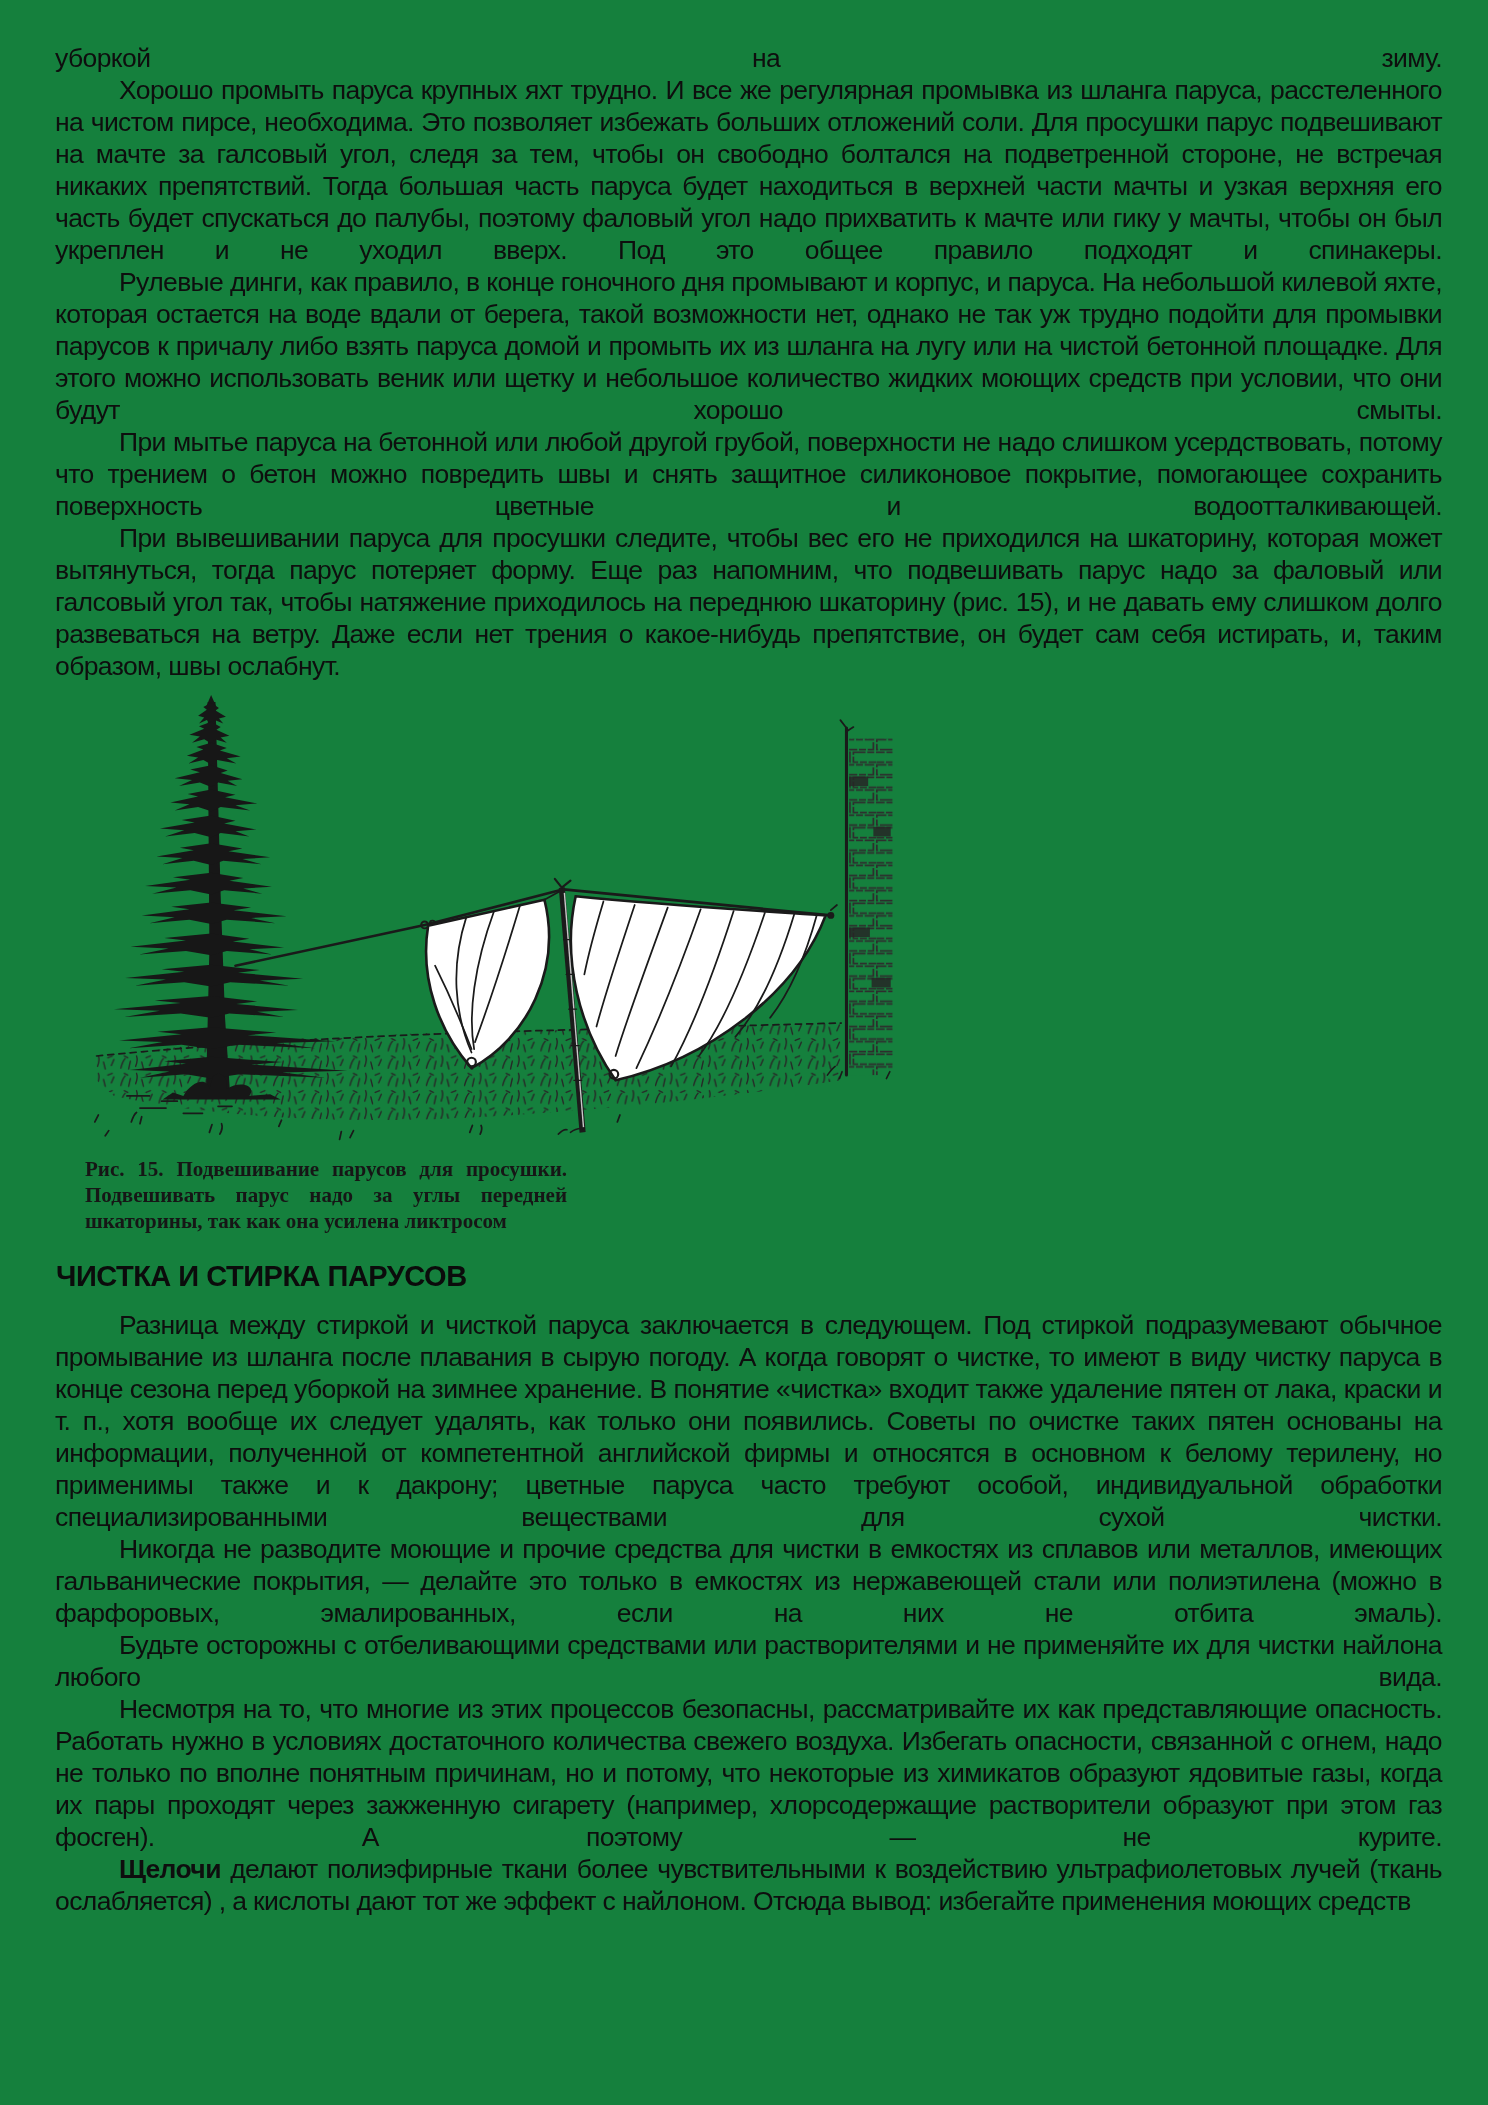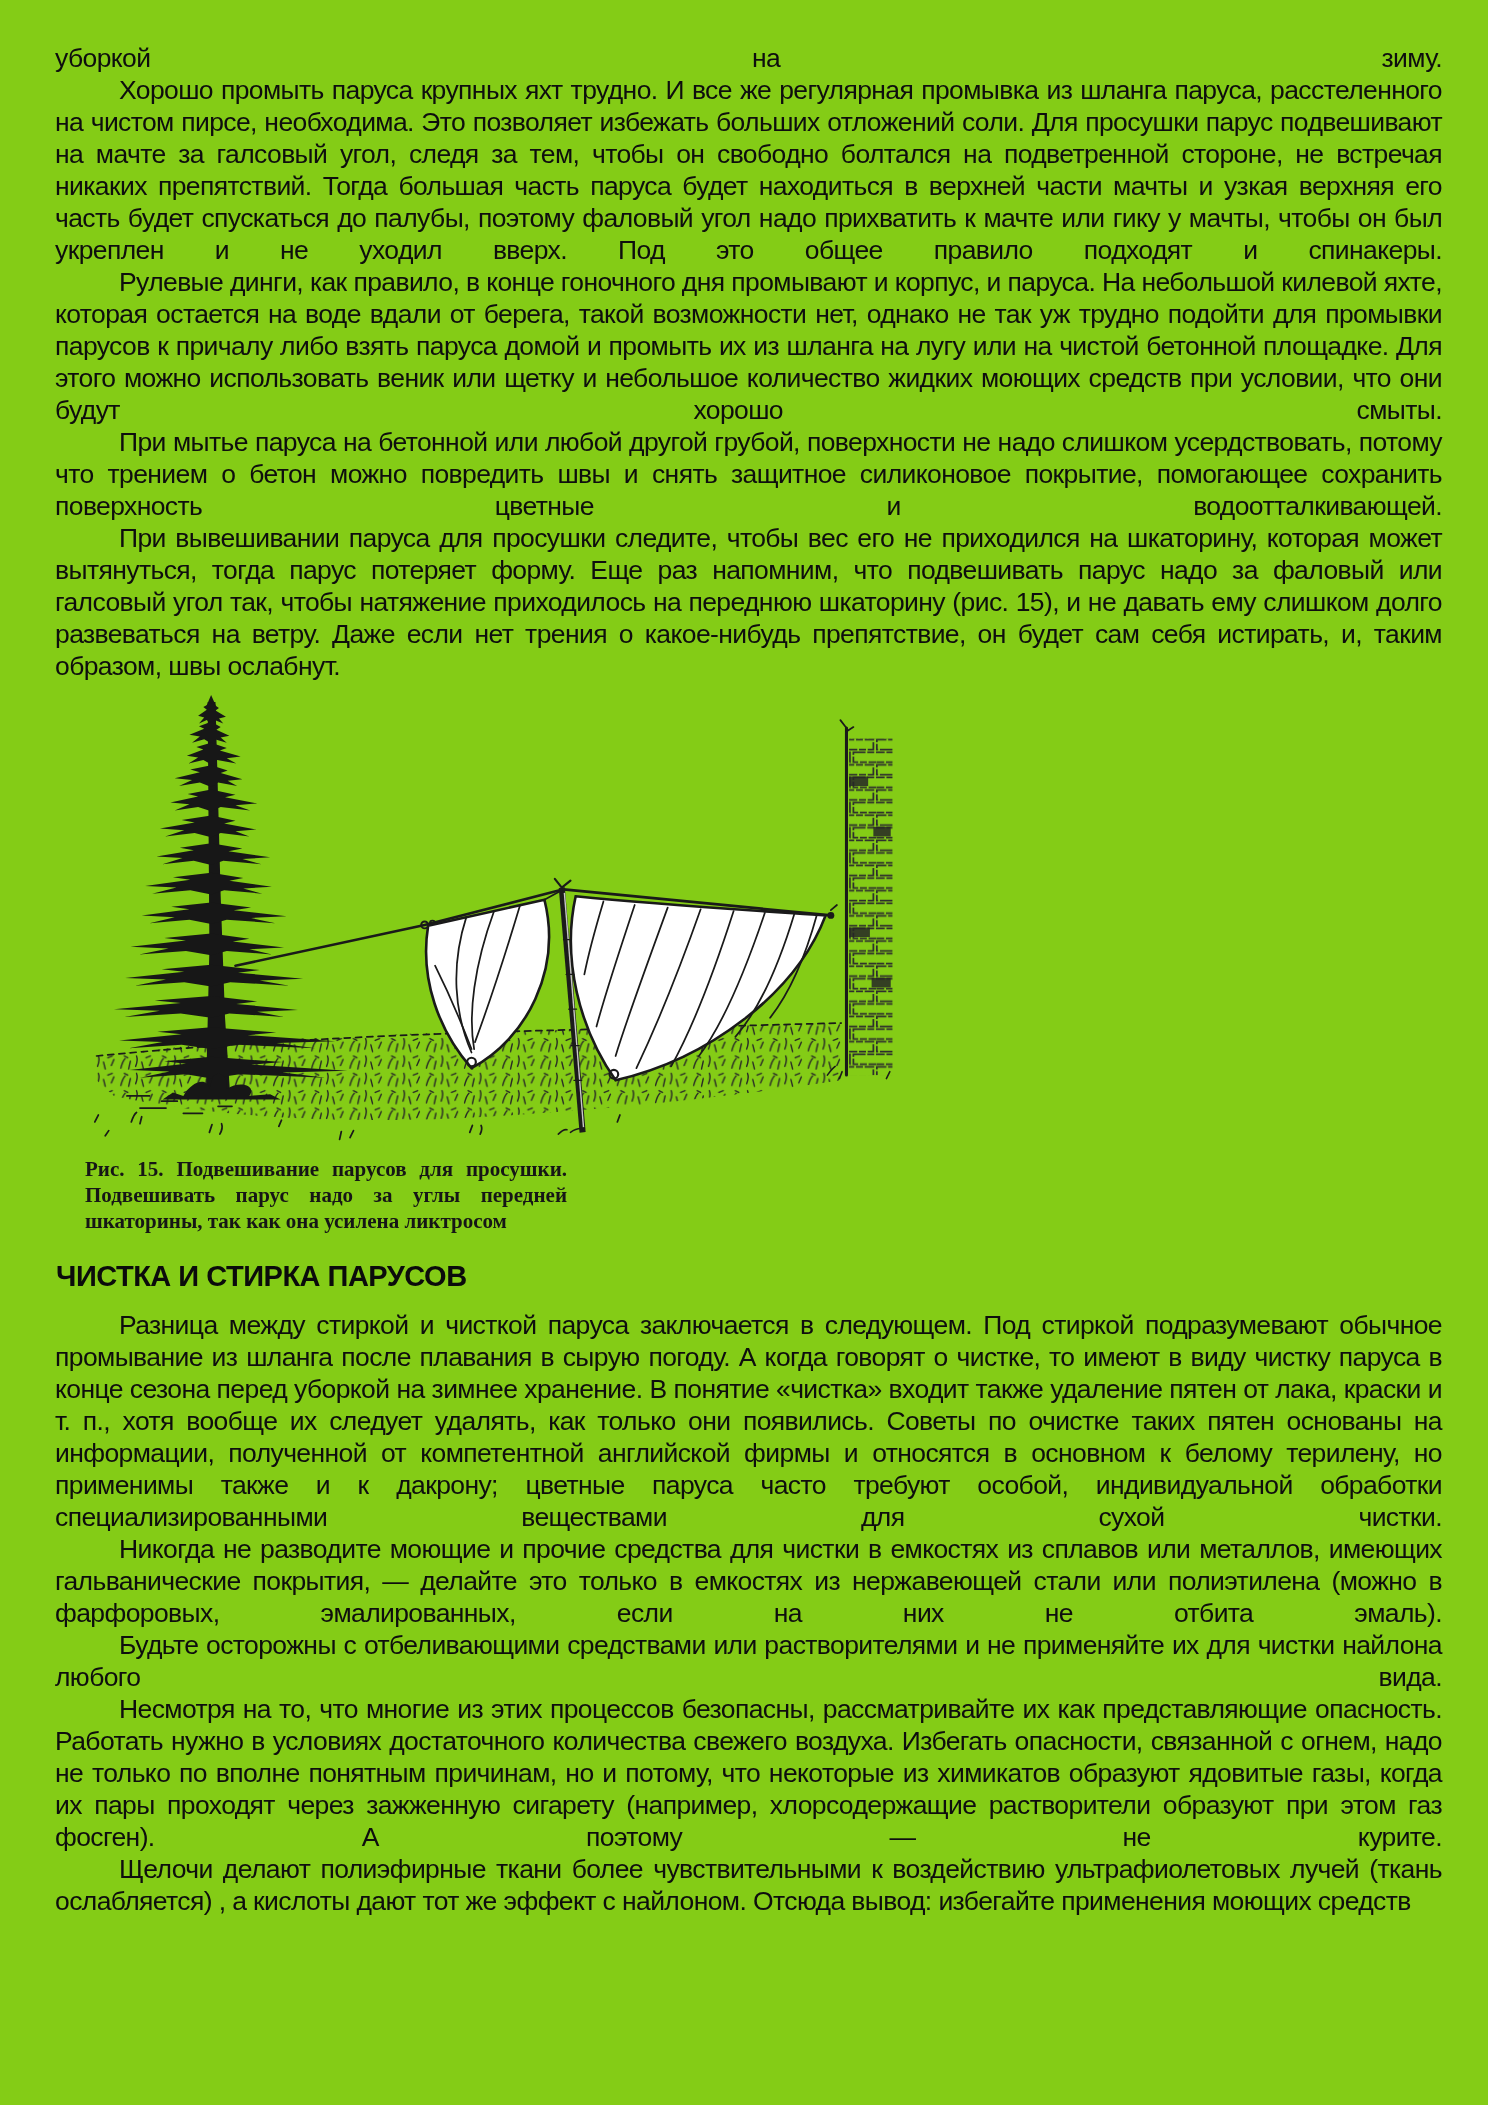--- a/index.html
+++ b/index.html
@@ -1,35 +1,35 @@
 <!DOCTYPE html>
 <html lang="ru"><head>
 <meta charset="utf-8">
 <style>
   * { margin:0; padding:0; box-sizing:border-box; }
   html,body { background:#ffffff; }
   .page {
     position:relative;
     width:1488px; height:2105px;
-    background:#84cc16;
+    background:#15803d;
     color:#0d0d0d;
     font-family:"Liberation Sans", sans-serif;
     padding:42px 46px 0 55px;
     overflow:hidden;
   }
   p.body {
     font-size:26.5px;
     line-height:32px;
     letter-spacing:-0.6px;
     text-align:justify;
     color:#0e0e0e;
   }
   p.ind { text-indent:64px; }
   p.jlast { text-align-last:justify; }
-  .b { font-weight:normal; }
+  .b { font-weight:bold; }
   figure { position:relative; }
   .figsvg { display:block; margin:6px 0 0 24px; }
   figcaption.cap {
     width:482px;
     margin:8px 0 0 30px;
     font-family:"Liberation Serif", serif;
     font-weight:bold;
     font-size:21px;
     line-height:26px;
     text-align:justify;

